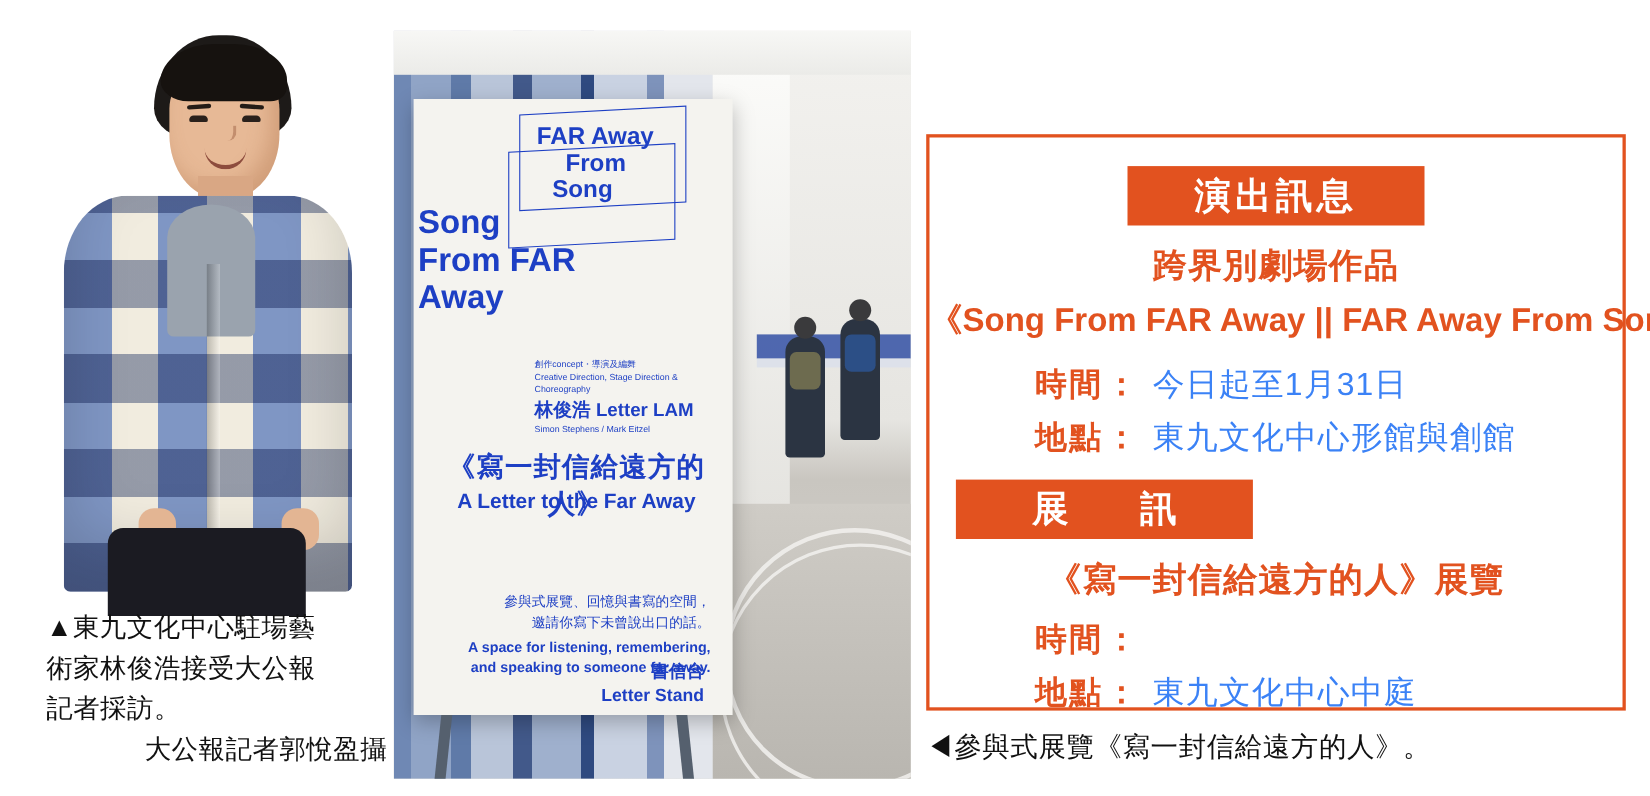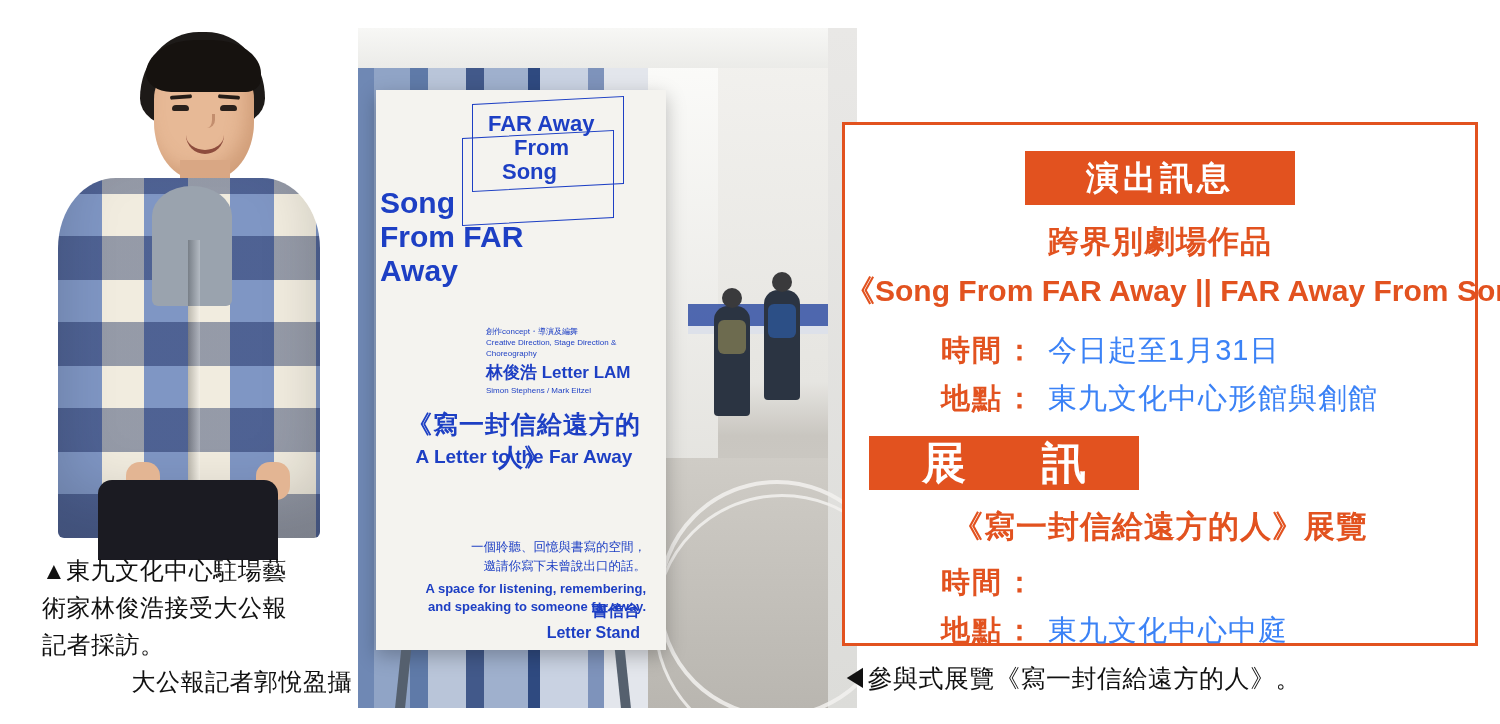--- a/index.html
+++ b/index.html
@@ -160,21 +160,20 @@
 
   
   .exhibit-photo {
     position: absolute;
     left: 358px;
     top: 28px;
     width: 470px;
     height: 680px;
     overflow: hidden;
     background: linear-gradient(180deg, #e9e8e6 0%, #dcdcd9 100%);
-    padding-left: 29px;
   }
   .bg-wall {
     position: absolute; left: 0; top: 0; width: 470px; height: 680px;
     background:
       linear-gradient(90deg,
         #6f88b4 0px, #6f88b4 16px,
         #90a4c6 16px, #90a4c6 52px,
         #5f7aa8 52px, #5f7aa8 70px,
         #b9c5d9 70px, #b9c5d9 108px,
         #42598a 108px, #42598a 126px,
@@ -402,21 +401,21 @@
     width: 270px;
     height: 54px;
     line-height: 54px;
     font-size: 33px;
     margin-top: 26px;
   }
   .banner.b2 {
     width: 270px;
     height: 54px;
     line-height: 54px;
-    font-size: 44px;
+    font-size: 33px;
     margin-top: 14px;
     letter-spacing: 16px;
     text-indent: 16px;
     margin-left: 24px;
   }
   .sub-cn {
     text-align: center;
     color: #e2521f;
     font-weight: 700;
     font-size: 31px;
@@ -543,21 +542,21 @@
       <div class="poster-title-left">Song From FAR Away</div>
       <div class="poster-credit">
         <div>創作concept・導演及編舞</div>
         <div>Creative Direction, Stage Direction &amp; Choreography</div>
         <div class="names">林俊浩  Letter LAM</div>
         <div class="small2">Simon Stephens / Mark Eitzel</div>
       </div>
       <div class="poster-main-cn">《寫一封信給遠方的人》</div>
       <div class="poster-main-en">A Letter to the Far Away</div>
       <div class="poster-desc-cn">
-        <div>一個聆聽、回憶與書寫的空間，</div>
+        <div>參與式展覽、回憶與書寫的空間，</div>
         <div>邀請你寫下未曾說出口的話。</div>
       </div>
       <div class="poster-desc-en">
         <div>A space for listening, remembering,</div>
         <div>and speaking to someone far away.</div>
       </div>
       <div class="poster-stand">
         <div>書信台</div>
         <div>Letter Stand</div>
       </div>

